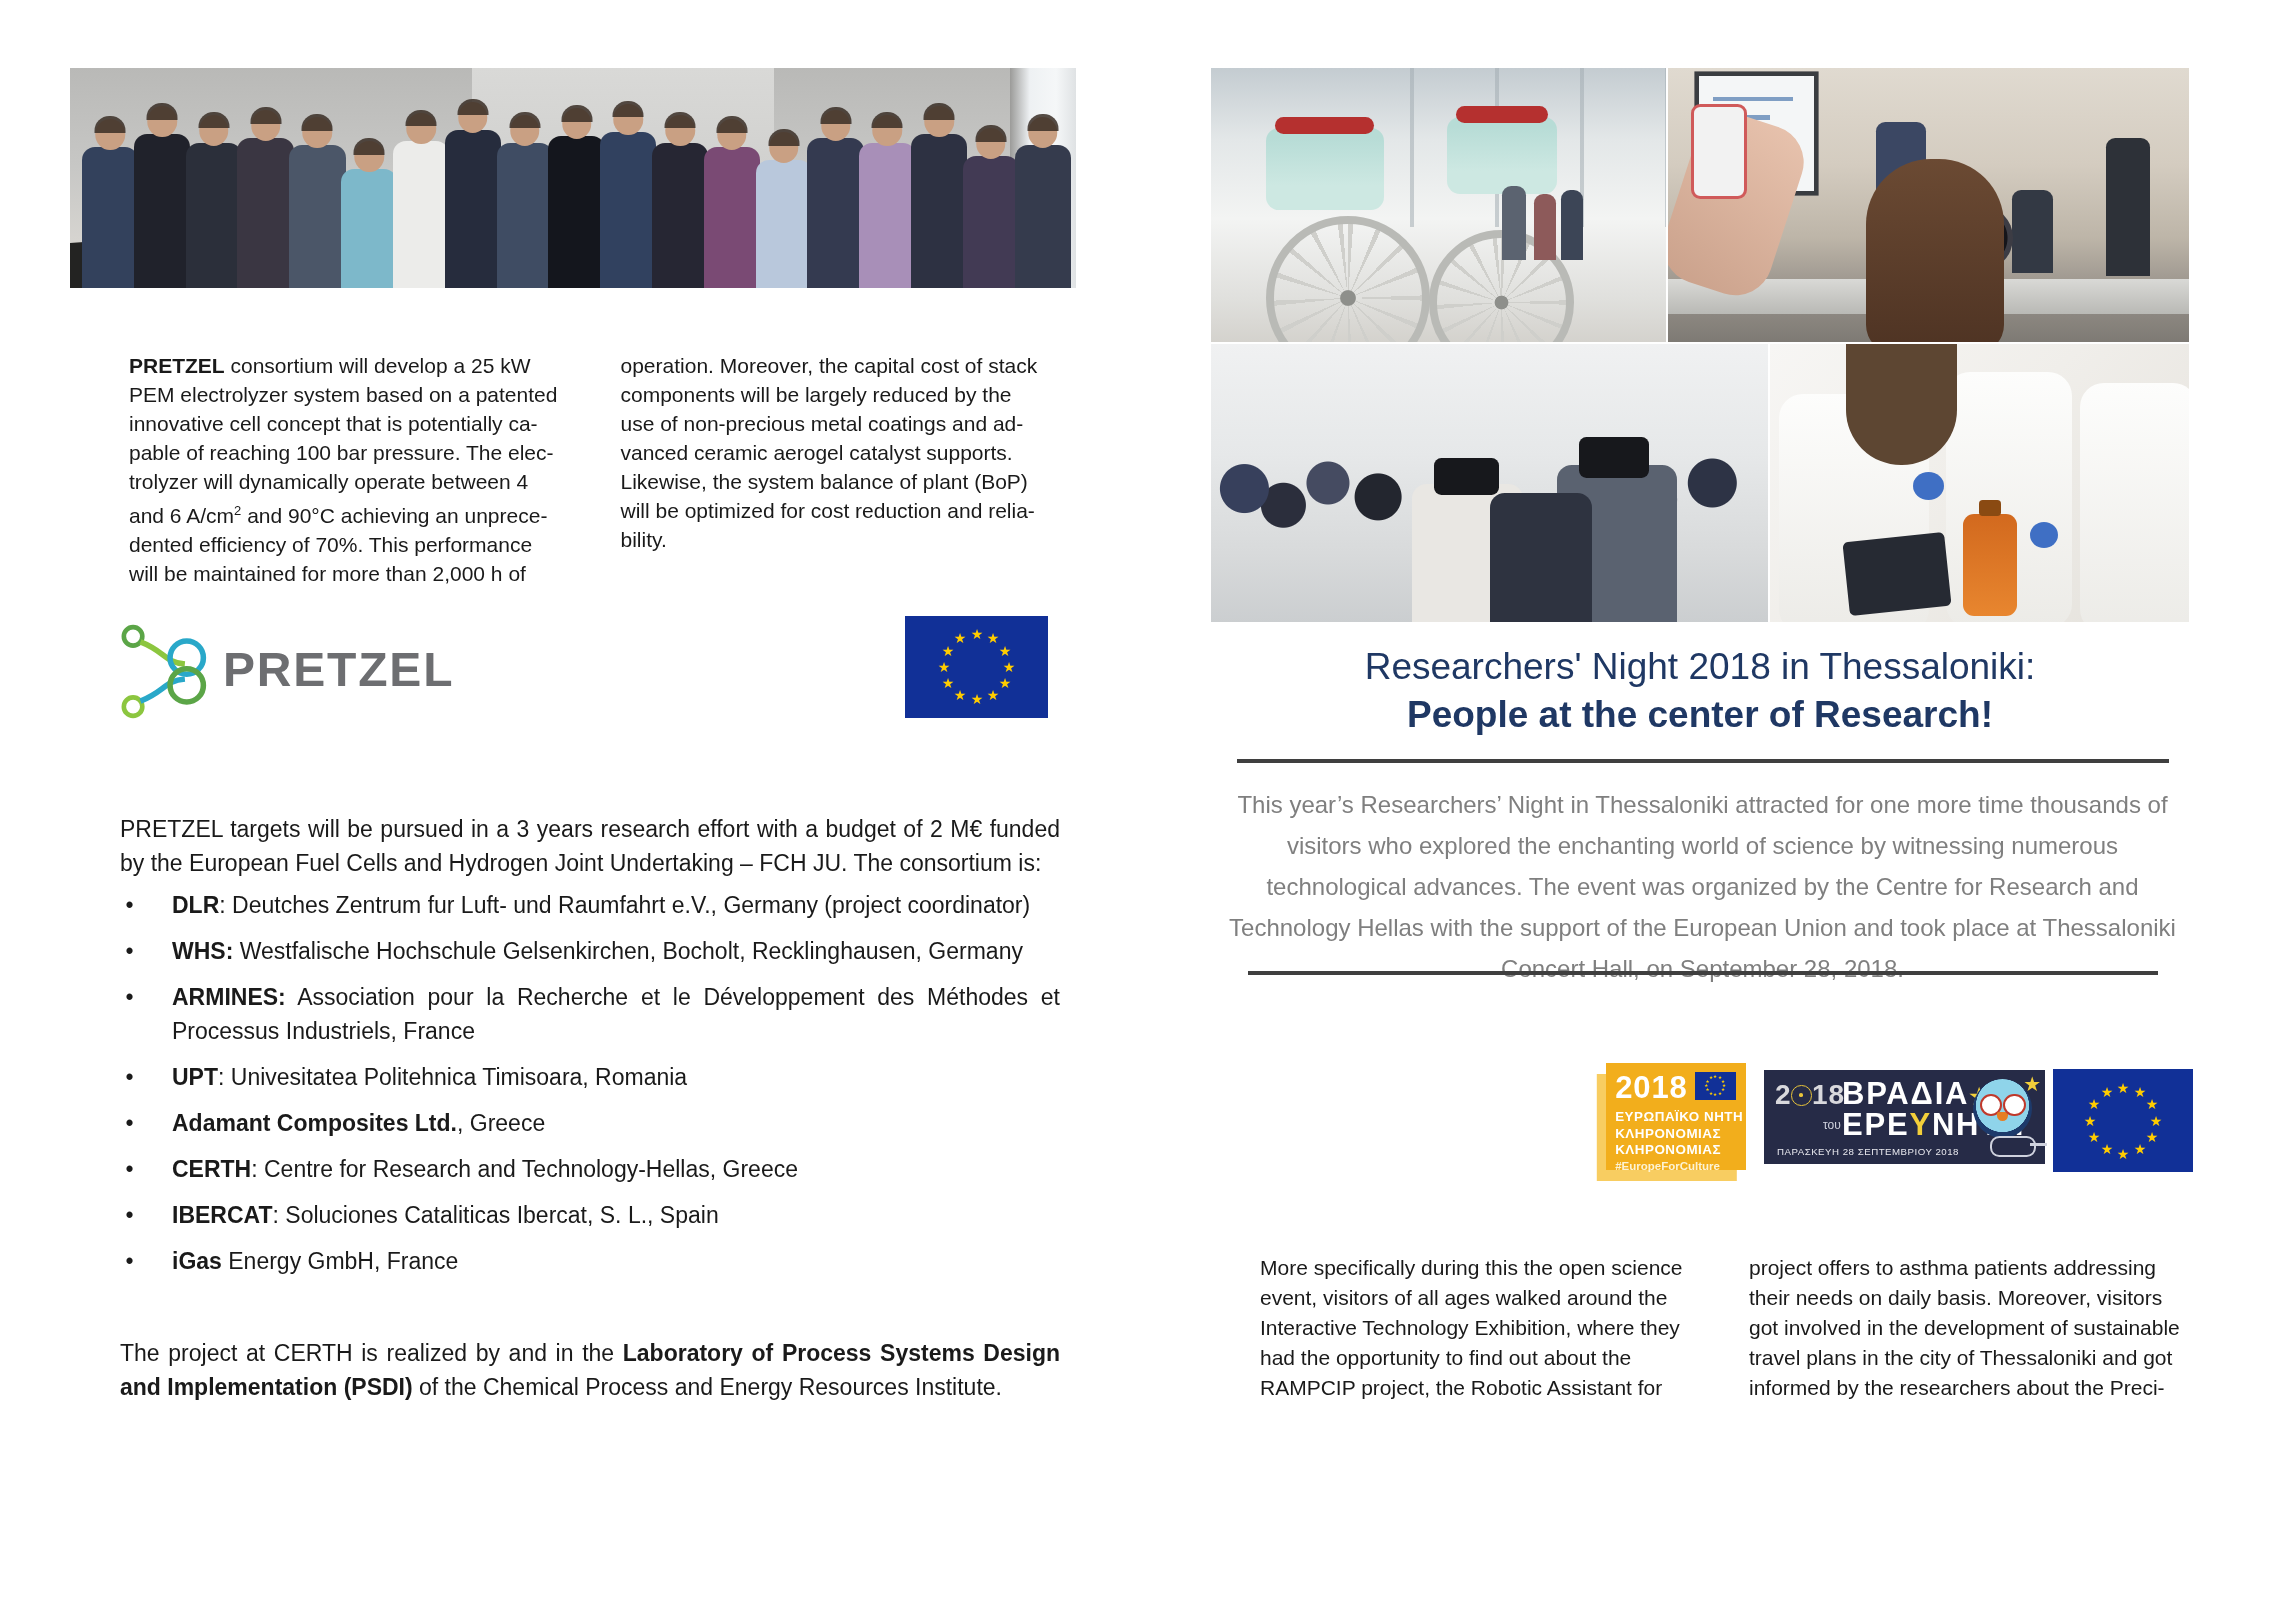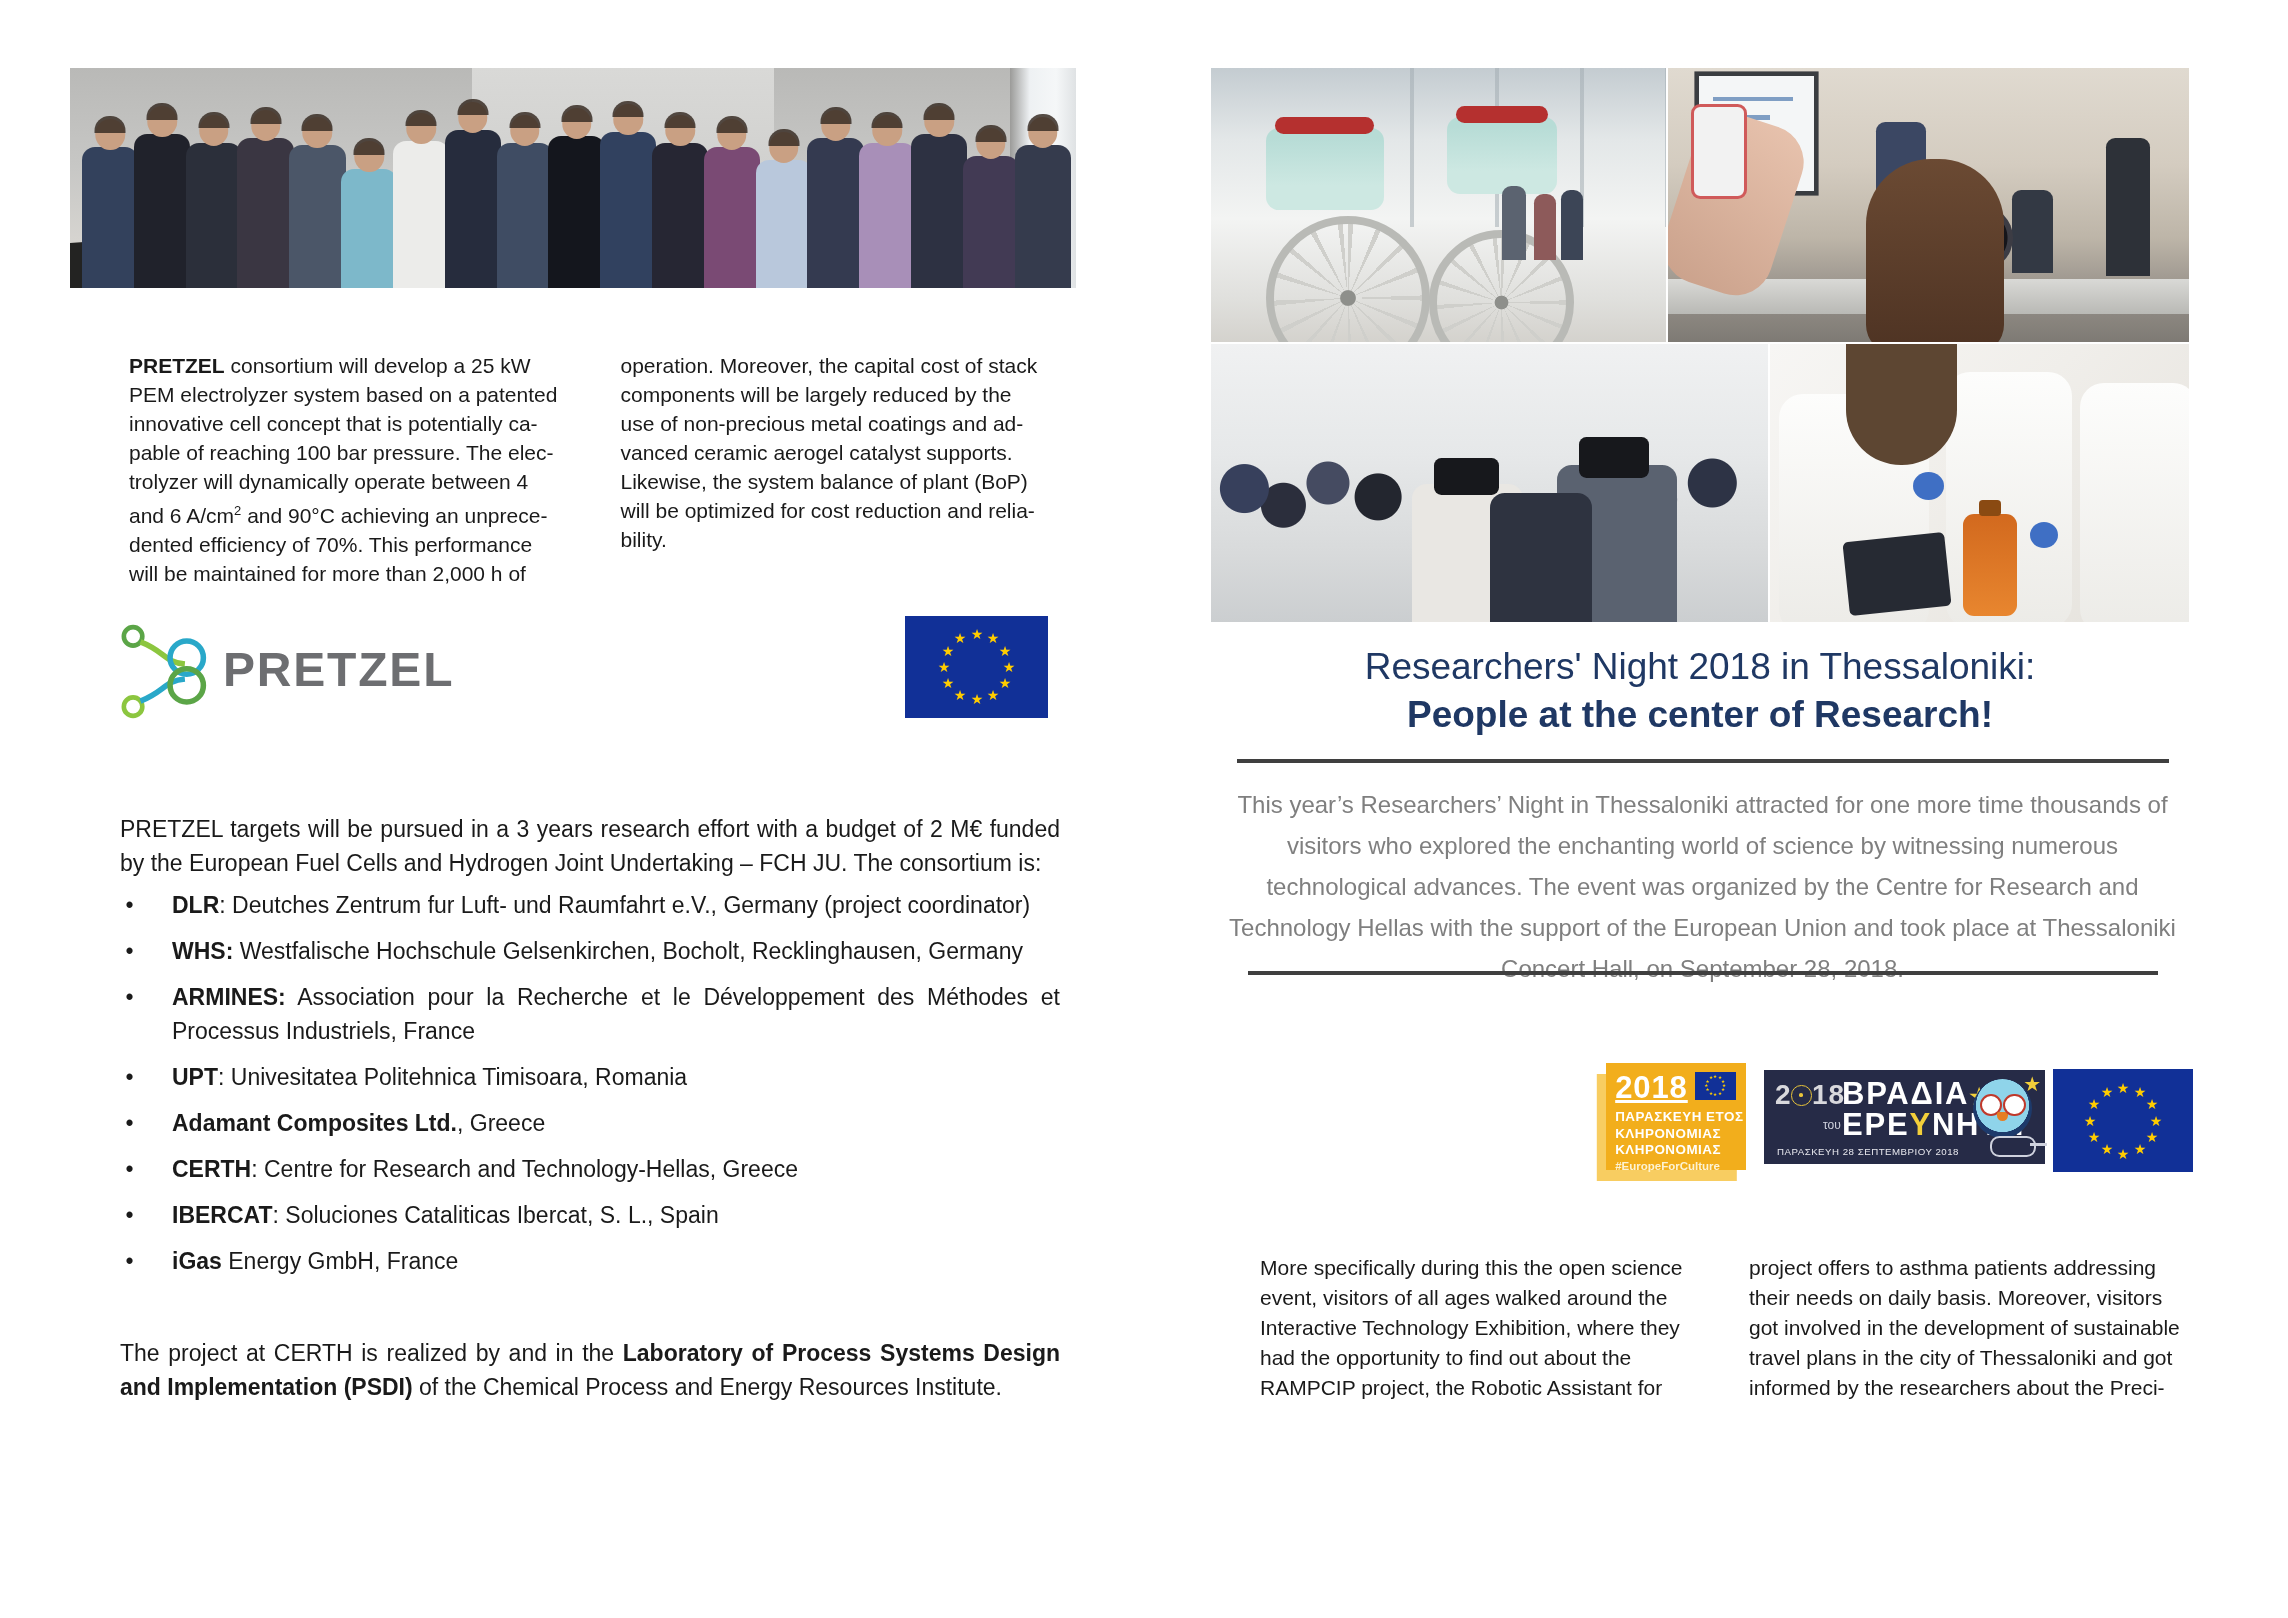--- a/index.html
+++ b/index.html
@@ -100,21 +100,21 @@
   .rule2{left:1248px;top:971px;width:910px;}
   .lead{left:1220px;top:784px;width:965px;font-size:24px;line-height:41px;color:#7f7f7f;text-align:center;}
   .rcols{left:1260px;top:1253px;width:955px;display:flex;gap:55px;font-size:21px;line-height:30px;}
   .rcols .col{white-space:pre-line;}
   .rcols .c1{width:434px;}
   .rcols .c2{width:466px;}
 
   
   .gold-logo{left:1606px;top:1063px;width:140px;height:107px;background:#f2ae1c;
     box-shadow:-9.2px 11px 0 0 #f8cd61;}
-  .gold-logo .yr{position:absolute;left:9.2px;top:7.4px;font-size:31px;font-weight:bold;color:#ffffff;letter-spacing:0.9px;text-decoration:underline;}
+  .gold-logo .yr{position:absolute;left:9.2px;top:7.4px;font-size:31px;font-weight:bold;color:#ffffff;letter-spacing:0.9px;}
   .gold-logo .l{position:absolute;left:9.2px;color:#ffffff;font-weight:bold;font-size:13.4px;letter-spacing:0.5px;}
   .gold-logo .l1{top:46px}.gold-logo .l2{top:63px}.gold-logo .l3{top:79px}
   .gold-logo .tag{position:absolute;left:9.2px;top:97px;font-size:11.5px;font-weight:bold;color:#fdf3d3;}
   .banner{left:1764px;top:1070px;width:281px;height:94px;background:#262b47;}
   .banner .y2018{position:absolute;left:11px;top:9.2px;font-size:28px;color:#d8d8dc;letter-spacing:0.9px;font-weight:bold;}
   .banner .atom{display:inline-block;width:18.5px;height:18.5px;border:1.8px solid #e8c43a;border-radius:50%;position:relative;top:1.8px;}
   .banner .atom::before{content:"";position:absolute;left:6.5px;top:6.5px;width:3.7px;height:3.7px;border-radius:50%;background:#e8c43a;}
   .banner .t1{position:absolute;left:78px;top:5.5px;font-size:31px;font-weight:bold;color:#ffffff;letter-spacing:1.8px;}
   .banner .t1 .st{color:#f3cf3a;font-size:22px;}
   .banner .tou{position:absolute;left:59px;top:48px;font-size:12px;color:#cfd2de;}
@@ -345,21 +345,21 @@
         <span class="star" style="font-size: 4.6px; left: 29px; top: 14px;">★</span>
         <span class="star" style="font-size: 4.6px; left: 28px; top: 18px;">★</span>
         <span class="star" style="font-size: 4.6px; left: 25px; top: 21.5px;">★</span>
         <span class="star" style="font-size: 4.6px; left: 20px; top: 23px;">★</span>
         <span class="star" style="font-size: 4.6px; left: 16px; top: 21.5px;">★</span>
         <span class="star" style="font-size: 4.6px; left: 12.6px; top: 18px;">★</span>
         <span class="star" style="font-size: 4.6px; left: 11.4px; top: 14px;">★</span>
         <span class="star" style="font-size: 4.6px; left: 12.6px; top: 9.4px;">★</span>
         <span class="star" style="font-size: 4.6px; left: 16px; top: 6.2px;">★</span>
       </div>
-    <span class="l l1">ΠΑΡΑΣΚΕΥΗ ΕΤΟΣ</span>
+    <span class="l l1">ΕΥΡΩΠΑΪΚΟ ΝΗΤΗ</span>
     <span class="l l2">ΚΛΗΡΟΝΟΜΙΑΣ</span>
     <span class="l l3">ΚΛΗΡΟΝΟΜΙΑΣ</span>
     <span class="tag">#EuropeForCulture</span>
   </div>
 
   <div class="abs banner">
     <span class="y2018"><span>2</span><span class="atom"></span><span>18</span></span>
     <span class="t1"><span>ΒΡΑΔΙΑ</span><span class="st">★</span></span>
     <span class="tou">του</span>
     <span class="t2"><span>ΕΡΕ</span><span class="yel">Υ</span><span>ΝΗΤΗ</span></span>

